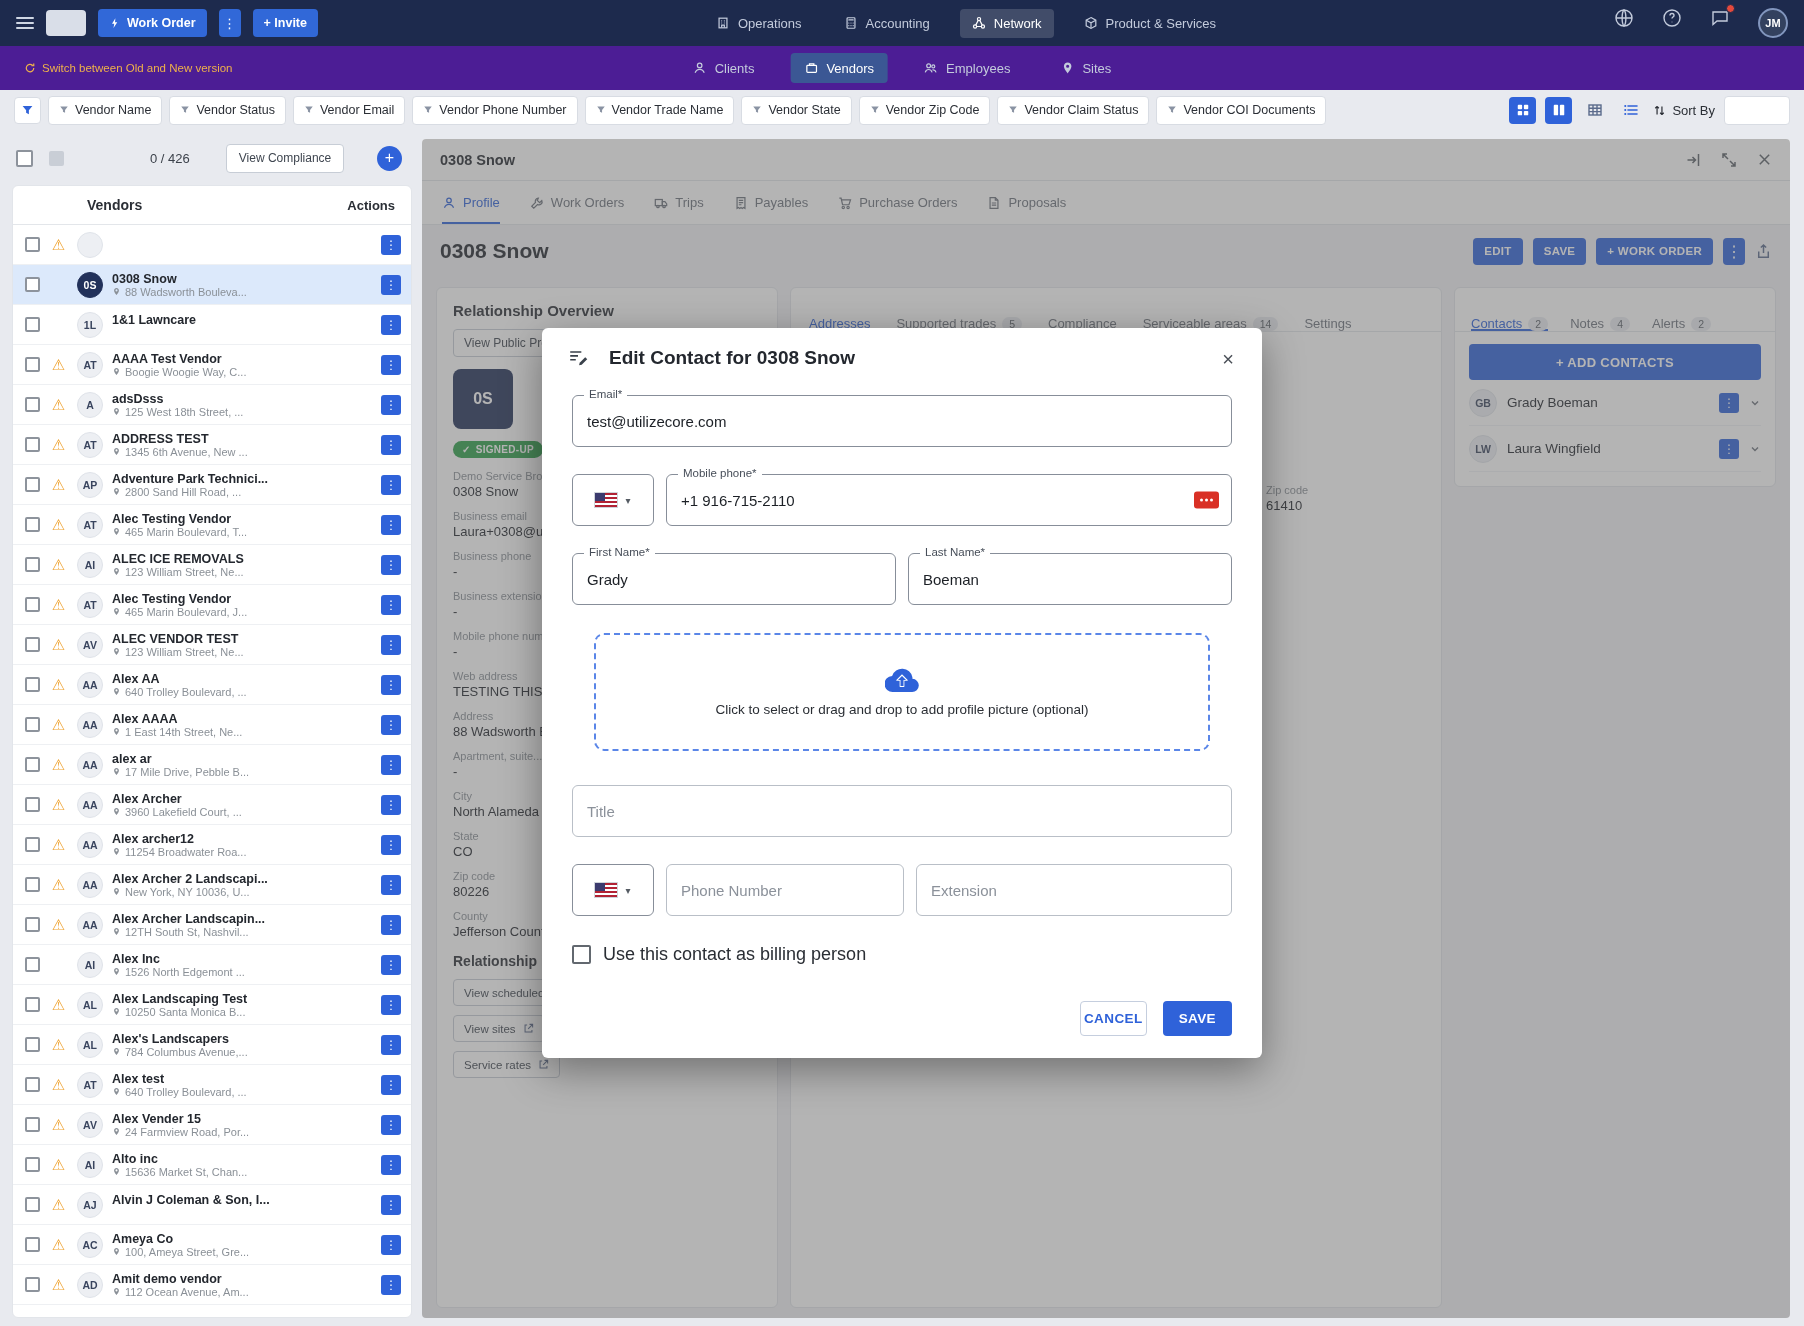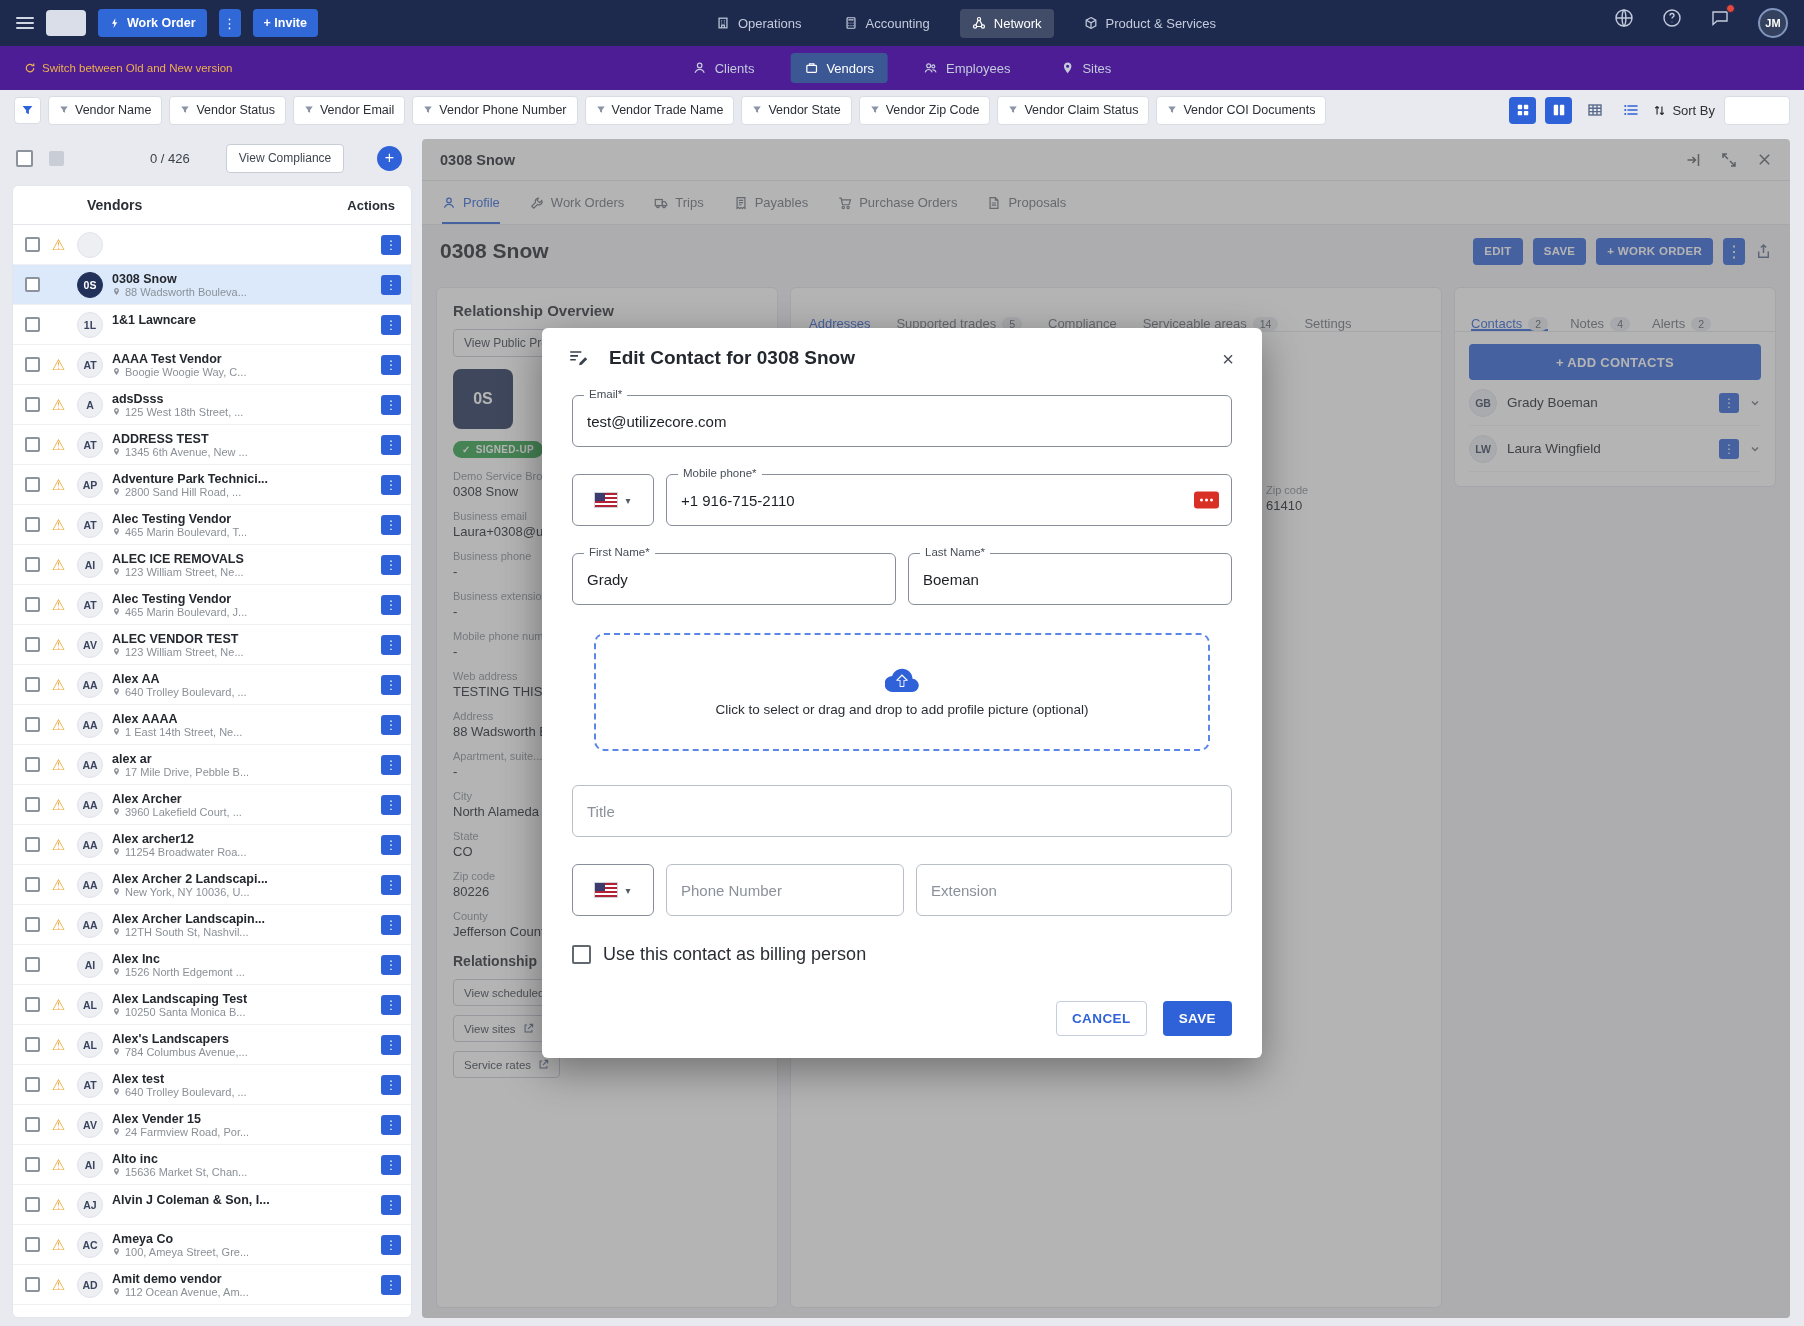--- a/index.html
+++ b/index.html
@@ -160,21 +160,21 @@
   .upload .utxt{font-size:13.5px;color:#2a2e34;}
   .upload svg{color:#2f62d9;}
   input.txt{height:52px;border:1px solid #b9bfc7;border-radius:6px;padding:0 14px;font-size:15px;color:#1c2026;
             width:100%;font-family:inherit;outline:none;background:#fff;}
   input.txt::placeholder{color:#8b919a;}
   .mt34{margin-top:34px;}
   .cbrow{display:flex;align-items:center;gap:12px;margin-top:28px;}
   .cbx{width:19px;height:19px;border:2px solid #62686f;border-radius:2px;background:#fff;cursor:pointer;flex:none;}
   .cbl{font-size:18px;color:#2a2e34;}
   .mfoot{display:flex;justify-content:flex-end;align-items:center;gap:16px;margin-top:36px;padding:0 30px 22px;}
-  .btn-cancel{height:35px;padding:0 15px;border:1px solid #c5cede;border-radius:4px;background:#fff;color:#2f62d9;
+  .btn-cancel{height:35px;padding:0 3px;border:1px solid #c5cede;border-radius:4px;background:#fff;color:#2f62d9;
               font-size:13.5px;font-weight:700;display:inline-flex;align-items:center;letter-spacing:.4px;cursor:pointer;}
   .btn-save{height:35px;padding:0 16px;border-radius:4px;background:#2f62d9;color:#fff;font-size:13.5px;font-weight:700;
             display:inline-flex;align-items:center;letter-spacing:.4px;cursor:pointer;}
 </style>
 </head>
 <body>
 
 <div class="page">
 
   <header class="topbar">

